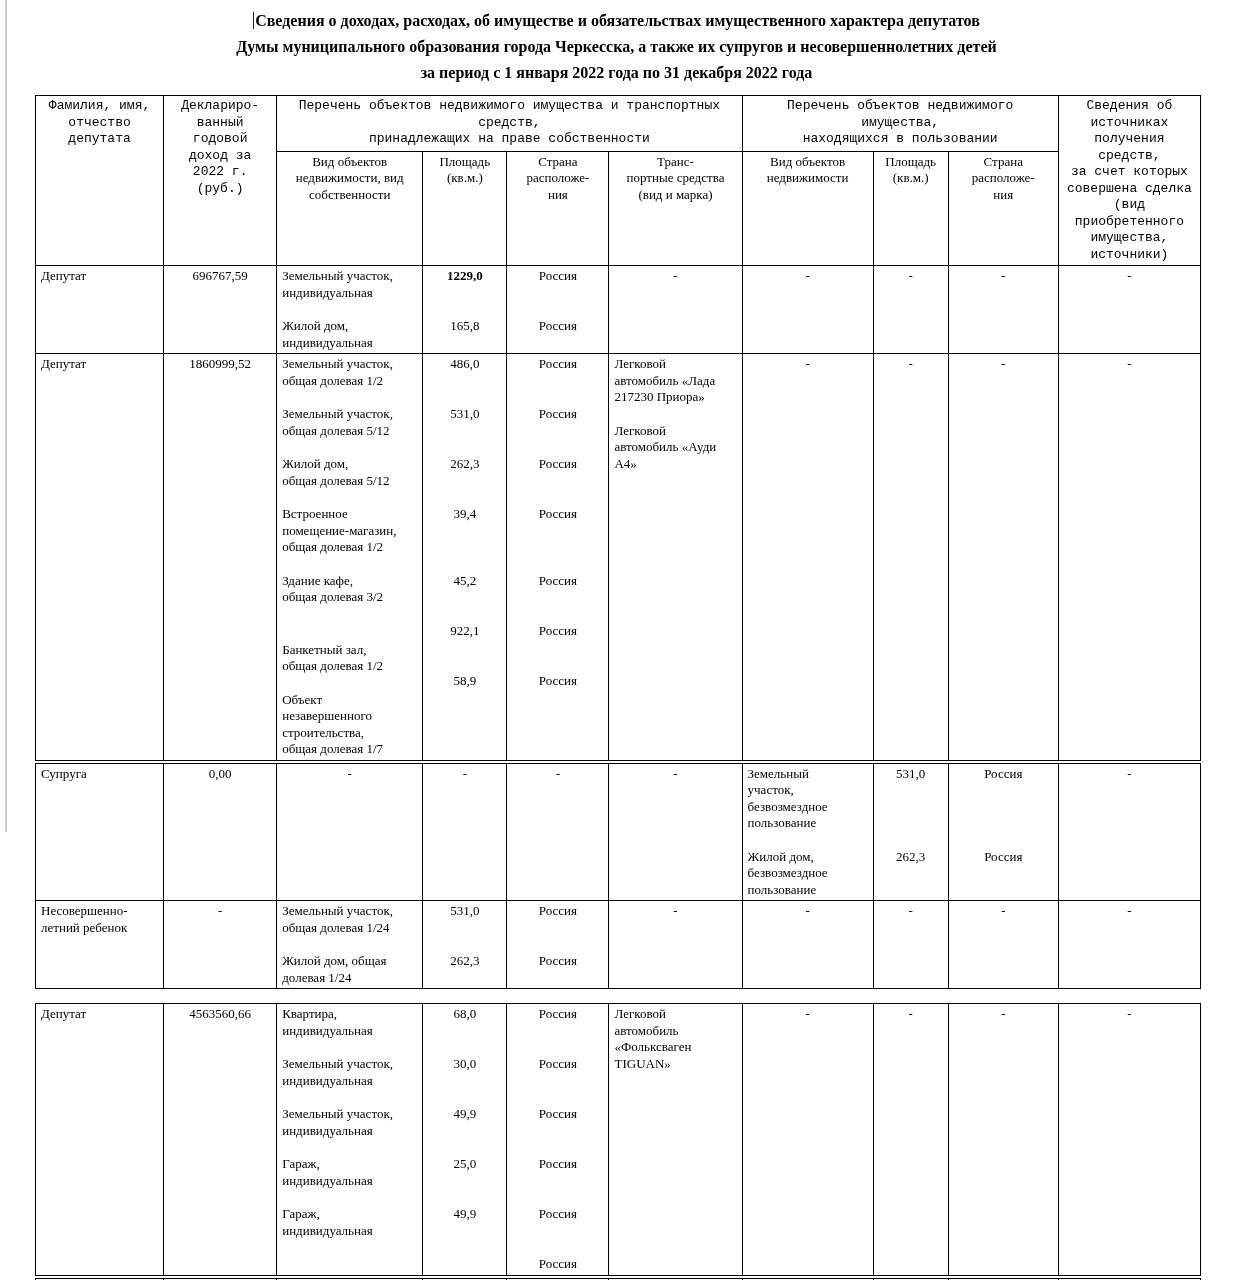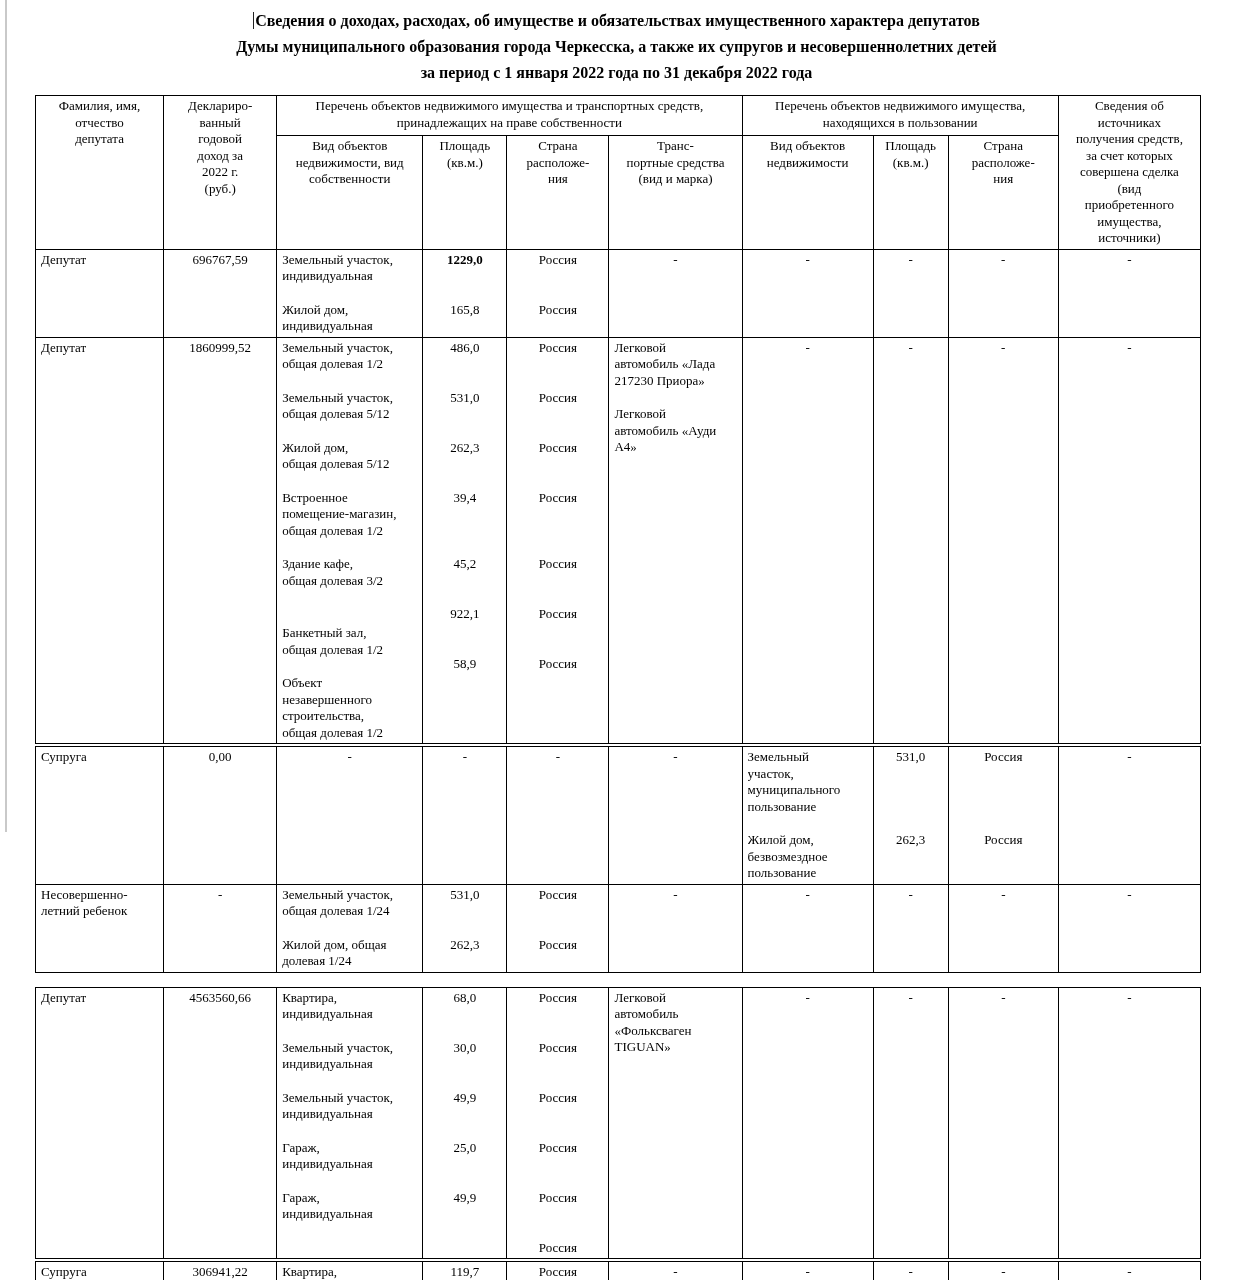--- a/index.html
+++ b/index.html
@@ -40,21 +40,21 @@
         <col style="width: 146px;">
         <col style="width: 84px;">
         <col style="width: 102px;">
         <col style="width: 133px;">
         <col style="width: 131px;">
         <col style="width: 75px;">
         <col style="width: 110px;">
         <col style="width: 142px;">
       </colgroup>
       <thead>
-        <tr style="height: 40px;">
+        <tr style="height: 40px; font-family: Liberation Mono, monospace;">
           <th class="pre" rowspan="2">Фамилия, имя,
 отчество
 депутата</th>
           <th class="pre" rowspan="2">Деклариро-
 ванный
 годовой
 доход за
 2022 г.
 (руб.)</th>
           <th class="pre" colspan="4">Перечень объектов недвижимого имущества и транспортных средств,
@@ -137,21 +137,21 @@
             <div class="entry" style="height: 49.5px; margin-bottom: 17px;">Встроенное
 помещение-магазин,
 общая долевая 1/2</div>
             <div class="entry" style="height: 33px; margin-bottom: 17px;">Здание кафе,
 общая долевая 3/2</div>
             <div class="entry" style="height: 33px; margin-bottom: 17px; margin-top: 36px;">Банкетный зал,
 общая долевая 1/2</div>
             <div class="entry" style="height: 66px;">Объект
 незавершенного
 строительства,
-общая долевая 1/2</div>
+общая долевая 1/7</div>
           </td>
           <td class="c">
             <div class="entry c" style="height: 33px; margin-bottom: 17px;">486,0</div>
             <div class="entry c" style="height: 33px; margin-bottom: 17px;">531,0</div>
             <div class="entry c" style="height: 33px; margin-bottom: 17px;">262,3</div>
             <div class="entry c" style="height: 49.5px; margin-bottom: 17px;">39,4</div>
             <div class="entry c" style="height: 33px; margin-bottom: 17px;">45,2</div>
             <div class="entry c" style="height: 33px; margin-bottom: 17px;">922,1</div>
             <div class="entry c" style="height: 66px;">58,9</div>
           </td>
@@ -211,21 +211,21 @@
           </td>
           <td class="c">
             <div class="entry c">-</div>
           </td>
           <td class="c">
             <div class="entry c">-</div>
           </td>
           <td class="l">
             <div class="entry" style="height: 66px; margin-bottom: 17px;">Земельный
 участок,
-муниципального
+безвозмездное
 пользование</div>
             <div class="entry" style="height: 49.5px;">Жилой дом,
 безвозмездное
 пользование</div>
           </td>
           <td class="c">
             <div class="entry c" style="height: 66px; margin-bottom: 17px;">531,0</div>
             <div class="entry c" style="height: 49.5px;">262,3</div>
           </td>
           <td class="c">

